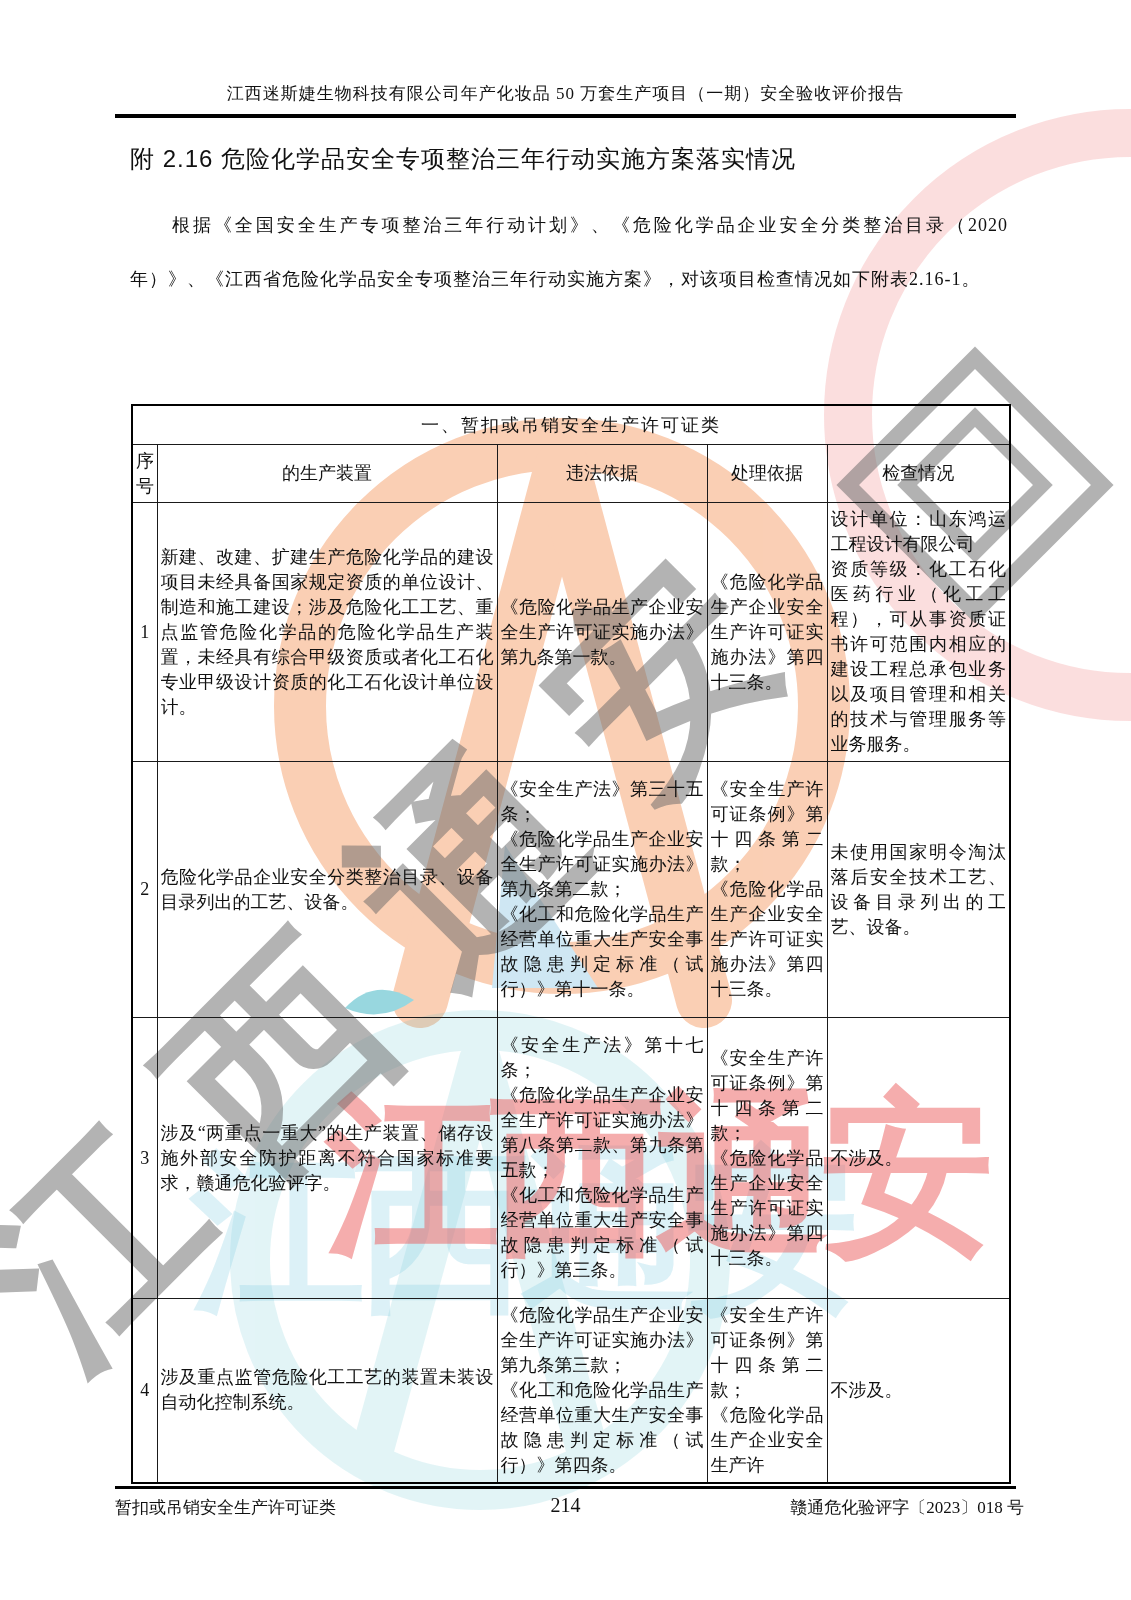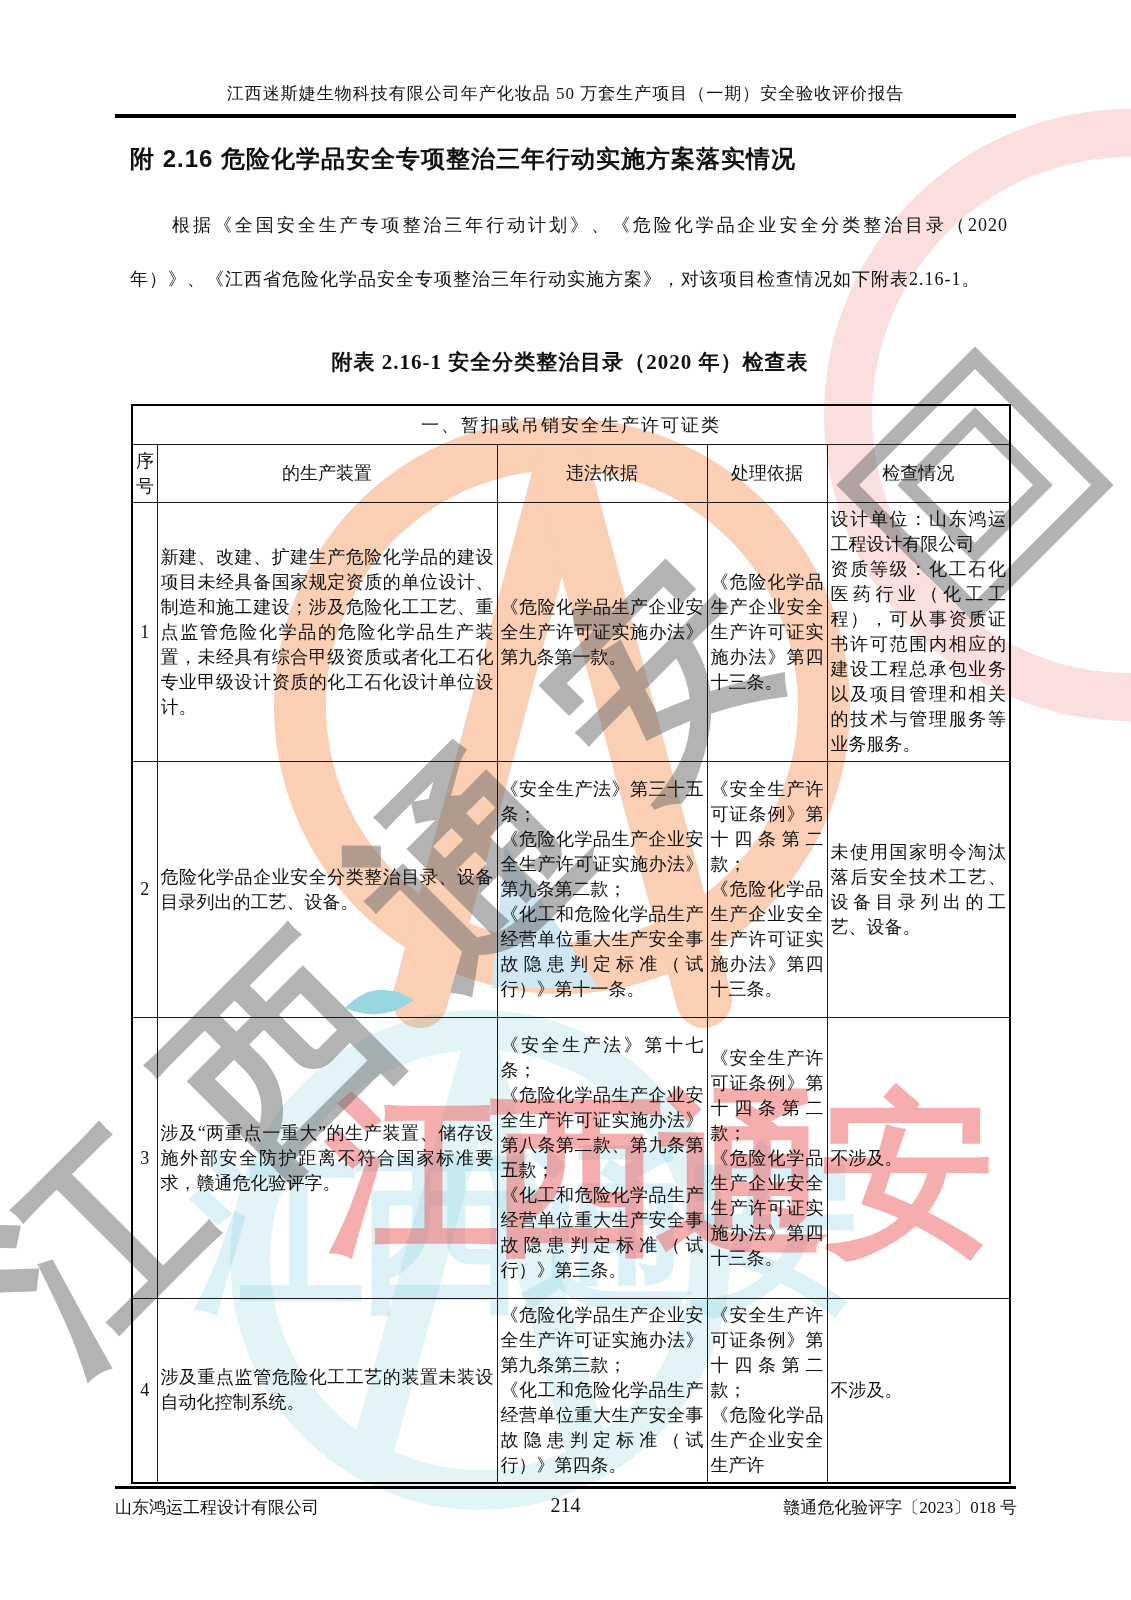--- a/index.html
+++ b/index.html
@@ -35,26 +35,26 @@
 
   
   .doc-header{
     position:absolute;left:0;top:82px;width:1131px;text-align:center;
     font-size:17px;letter-spacing:1px;
   }
   .header-rule{position:absolute;left:115px;top:114px;width:901px;height:4px;background:#000;}
   .footer-rule{position:absolute;left:115px;top:1486px;width:901px;height:3px;background:#000;}
   .footer-left{position:absolute;left:115px;top:1496px;font-size:17px;}
   .footer-page{position:absolute;left:0;top:1494px;width:1131px;text-align:center;font-size:20px;}
-  .footer-right{position:absolute;right:114px;top:1496px;font-size:17px;}
+  .footer-right{position:absolute;right:107px;top:1496px;font-size:17px;}
 
   
   .section-title{
     position:absolute;left:130px;top:143px;width:900px;
-    font-size:24px;font-weight:bold;letter-spacing:1px;
+    font-size:24px;font-weight:normal;letter-spacing:1px;
     font-family:"Liberation Sans","DejaVu Sans",sans-serif;
   }
   .intro-para{
     position:absolute;left:130px;top:198px;width:878px;
     font-size:18px;line-height:54px;text-align:justify;text-indent:42px;
     letter-spacing:1px;
   }
   .table-caption{
     position:absolute;left:131px;top:348px;width:878px;text-align:center;
     font-size:21px;font-weight:bold;letter-spacing:1px;
@@ -111,21 +111,20 @@
 
 <div class="layer" id="content-layer">
 
   <div class="doc-header">江西迷斯婕生物科技有限公司年产化妆品 50 万套生产项目（一期）安全验收评价报告</div>
   <div class="header-rule"></div>
 
   <div class="section-title">附 2.16 危险化学品安全专项整治三年行动实施方案落实情况</div>
 
   <div class="intro-para">根据《全国安全生产专项整治三年行动计划》、《危险化学品企业安全分类整治目录（2020年）》、《江西省危险化学品安全专项整治三年行动实施方案》，对该项目检查情况如下附表2.16-1。</div>
 
-  <div class="table-caption">附表 2.16-1 安全分类整治目录（2020 年）检查表</div>
 
   <table class="checklist">
     <colgroup>
       <col style="width:25px">
         <col style="width:340px">
         <col style="width:210px">
         <col style="width:120px">
         <col style="width:183px">
     </colgroup>
     <tbody>
@@ -206,16 +205,16 @@
           </td>
       <td>
             <div class="cw clip">不涉及。</div>
           </td>
     </tr>
   </tbody>
     </table>
 
   <div class="footer-rule"></div>
   <div class="footer-page">214</div>
-  <div class="footer-left">山东鸿运工程设计有限公司</div>
+  <div class="footer-left">暂扣或吊销安全生产许可证类</div>
   <div class="footer-right">赣通危化验评字〔2023〕018 号</div>
 
 </div>
 
 </body></html>

